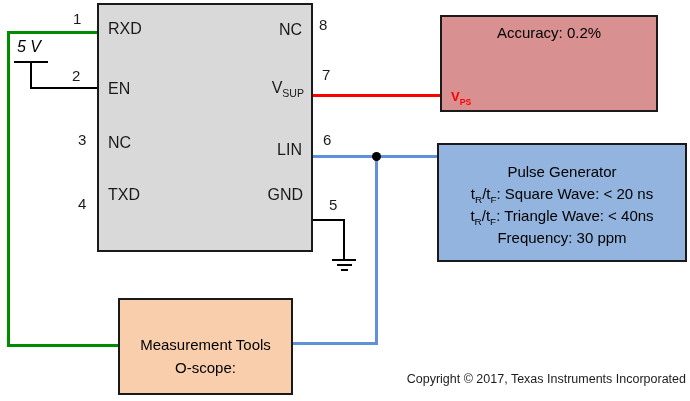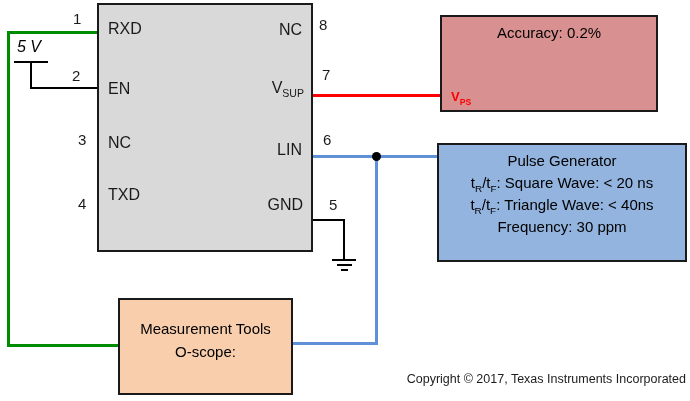--- a/index.html
+++ b/index.html
@@ -57,43 +57,43 @@
   <div class="abs chip" style="left: 97px; top: 3px; width: 216px; height: 249px; background-color: rgb(217, 217, 217);"></div>
 
   <div class="abs pin-label" style="left:108px;top:20px;">RXD</div>
   <div class="abs pin-label" style="left:108px;top:80px;">EN</div>
   <div class="abs pin-label" style="left:108px;top:134px;">NC</div>
   <div class="abs pin-label" style="left:108px;top:186px;text-align:right;">TXD</div>
 
   <div class="abs pin-label right-align" style="right:388px;top:21px;">NC</div>
   <div class="abs pin-label right-align" style="right:386px;top:79px;"><span>V</span><sub>SUP</sub></div>
   <div class="abs pin-label right-align" style="right:388px;top:141px;">LIN</div>
-  <div class="abs pin-label right-align" style="right:387px;top:196px;">GND</div>
+  <div class="abs pin-label right-align" style="right:387px;top:186px;">GND</div>
 
   <div class="abs pin-num" style="left:73px;top:11px;">1</div>
   <div class="abs pin-num" style="left:72px;top:68px;">2</div>
   <div class="abs pin-num" style="left:78px;top:132px;">3</div>
   <div class="abs pin-num" style="left:78px;top:196px;">4</div>
   <div class="abs pin-num" style="left:319px;top:17px;">8</div>
   <div class="abs pin-num" style="left:322px;top:67px;">7</div>
   <div class="abs pin-num" style="left:323px;top:132px;">6</div>
   <div class="abs pin-num" style="left:329px;top:197px;">5</div>
 
   <div class="abs box" style="left: 440px; top: 15px; width: 218px; height: 97px; padding-top: 5px; line-height: 21px; background-color: rgb(216, 145, 144);">
     <div>Accuracy: 0.2%</div>
     <div class="abs terminal" style="left: 9px; bottom: 5px; color: rgb(254, 0, 0);"><span>V</span><sub>PS</sub></div>
   </div>
 
-  <div class="abs box" style="left: 437px; top: 143px; width: 250px; height: 119px; padding-top: 5px; line-height: 22px; background-color: rgb(146, 180, 222);">
+  <div class="abs box" style="left: 437px; top: 143px; width: 250px; height: 119px; padding-top: 16px; line-height: 22px; background-color: rgb(146, 180, 222);">
     <div>Pulse Generator</div>
     <div><span>t</span><sub>R</sub><span>/t</span><sub>F</sub><span>: Square Wave: &lt; 20 ns</span></div>
     <div><span>t</span><sub>R</sub><span>/t</span><sub>F</sub><span>: Triangle Wave: &lt; 40ns</span></div>
     <div>Frequency: 30 ppm</div>
   </div>
 
-  <div class="abs box" style="left: 118px; top: 298px; width: 175px; height: 97px; padding-top: 17px; line-height: 23px; background-color: rgb(248, 206, 173);">
+  <div class="abs box" style="left: 118px; top: 298px; width: 175px; height: 97px; padding-top: 33px; line-height: 23px; background-color: rgb(248, 206, 173);">
     <div>Measurement Tools</div>
     <div>O-scope:</div>
   </div>
 
   <div class="abs copyright" style="right:4px;top:372px;">Copyright © 2017, Texas Instruments Incorporated</div>
 
 </div>
 
 </body></html>

